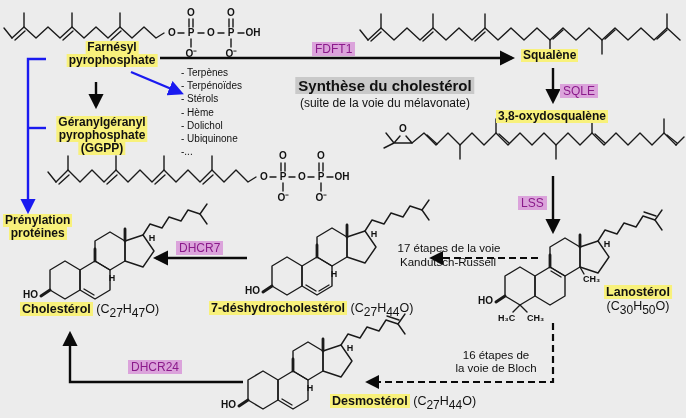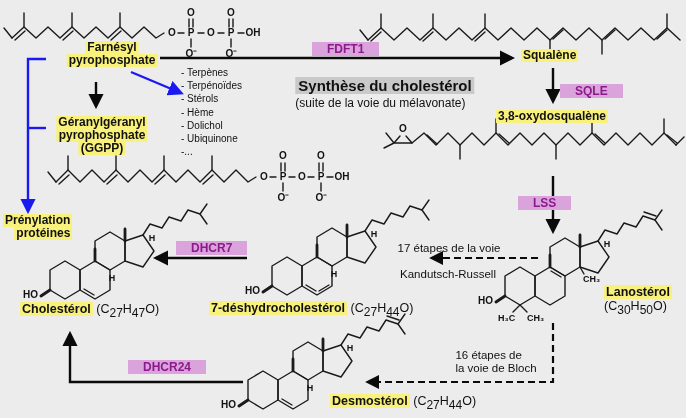--- a/index.html
+++ b/index.html
@@ -1,25 +1,25 @@
 <!DOCTYPE html>
 <html lang="fr"><head>
 <meta charset="utf-8">
 <style>
   *{margin:0;padding:0;box-sizing:border-box}
   html,body{background:#ececec}
   body{font-family:"Liberation Sans",sans-serif;color:#111}
   #canvas{position:relative;width:686px;height:418px;background:#ececec;overflow:hidden}
   svg#diagram{position:absolute;left:0;top:0}
   .abs{position:absolute}
-  .cx{transform:translateX(-50%);}
+  .cx{transform:translateX(-50%);text-align:center}
   .node{font-weight:bold;font-size:12px;line-height:13px;text-align:center}
   .node span,.hl-y{background:#f8f17b;padding:0 2px;display:inline-block}
   .hl-o{background:#f4a878;padding:0 2px;display:inline-block}
-  .enzyme{color:#8b1a8b;background:#dba3db;font-weight:bold;font-size:12px;padding:0 15px;display:inline-block}
+  .enzyme{color:#8b1a8b;background:#dba3db;font-weight:normal;font-size:12px;padding:0 3px;display:inline-block}
   .title-main{font-weight:bold;font-size:15px;background:#c9c9c9;padding:0 3px;display:inline-block}
   .title-sub{font-size:12px;margin-top:1px}
   .list{font-size:10px;line-height:13.2px}
   .caption{font-size:12.5px;white-space:nowrap}
   .caption .name{font-weight:bold}
   .caption sub,.formula sub{font-size:12px}
   .annot{font-size:11.5px;line-height:12.5px;white-space:nowrap}
   svg text{font-family:"Liberation Sans",sans-serif;font-size:10px;font-weight:bold;fill:#111}
   .struct{stroke:#1a1a1a;stroke-width:1.4;fill:none;stroke-linecap:round;stroke-linejoin:round}
   .arrow{stroke:#0a0a0a;stroke-width:2.4;fill:none}
@@ -143,21 +143,21 @@
     <div><span>Farnésyl</span></div>
     <div><span>pyrophosphate</span></div>
   </div>
 
   <div class="abs node cx" style="left:102px;top:116px">
     <div><span>Géranylgéranyl</span></div>
     <div><span>pyrophosphate</span></div>
     <div><span>(GGPP)</span></div>
   </div>
 
-  <div class="abs node" style="left:3px;top:214px;text-align:right">
+  <div class="abs node" style="left:3px;top:214px;text-align:center">
     <div><span class="hl-o">Prénylation</span></div>
     <div><span class="hl-o">protéines</span></div>
   </div>
 
   <div class="abs node" style="left:521px;top:49px">
     <span>Squalène</span>
   </div>
 
   <div class="abs node" style="left:496px;top:110px">
     <span>3,8-oxydosqualène</span>
@@ -193,19 +193,19 @@
     <div>- Terpènes</div>
     <div>- Terpénoïdes</div>
     <div>- Stérols</div>
     <div>- Hème</div>
     <div>- Dolichol</div>
     <div>- Ubiquinone</div>
     <div>-...</div>
   </div>
 
   <div class="abs annot cx" style="left:449px;top:242px">17 étapes de la voie</div>
-  <div class="abs annot cx" style="left:448px;top:268px">Kandutsch-Russell</div>
+  <div class="abs annot cx" style="left:448px;top:256px">Kandutsch-Russell</div>
   <div class="abs annot cx" style="left:496px;top:349px">
     <div>16 étapes de</div>
     <div>la voie de Bloch</div>
   </div>
 
 </div>
 
 </body></html>

